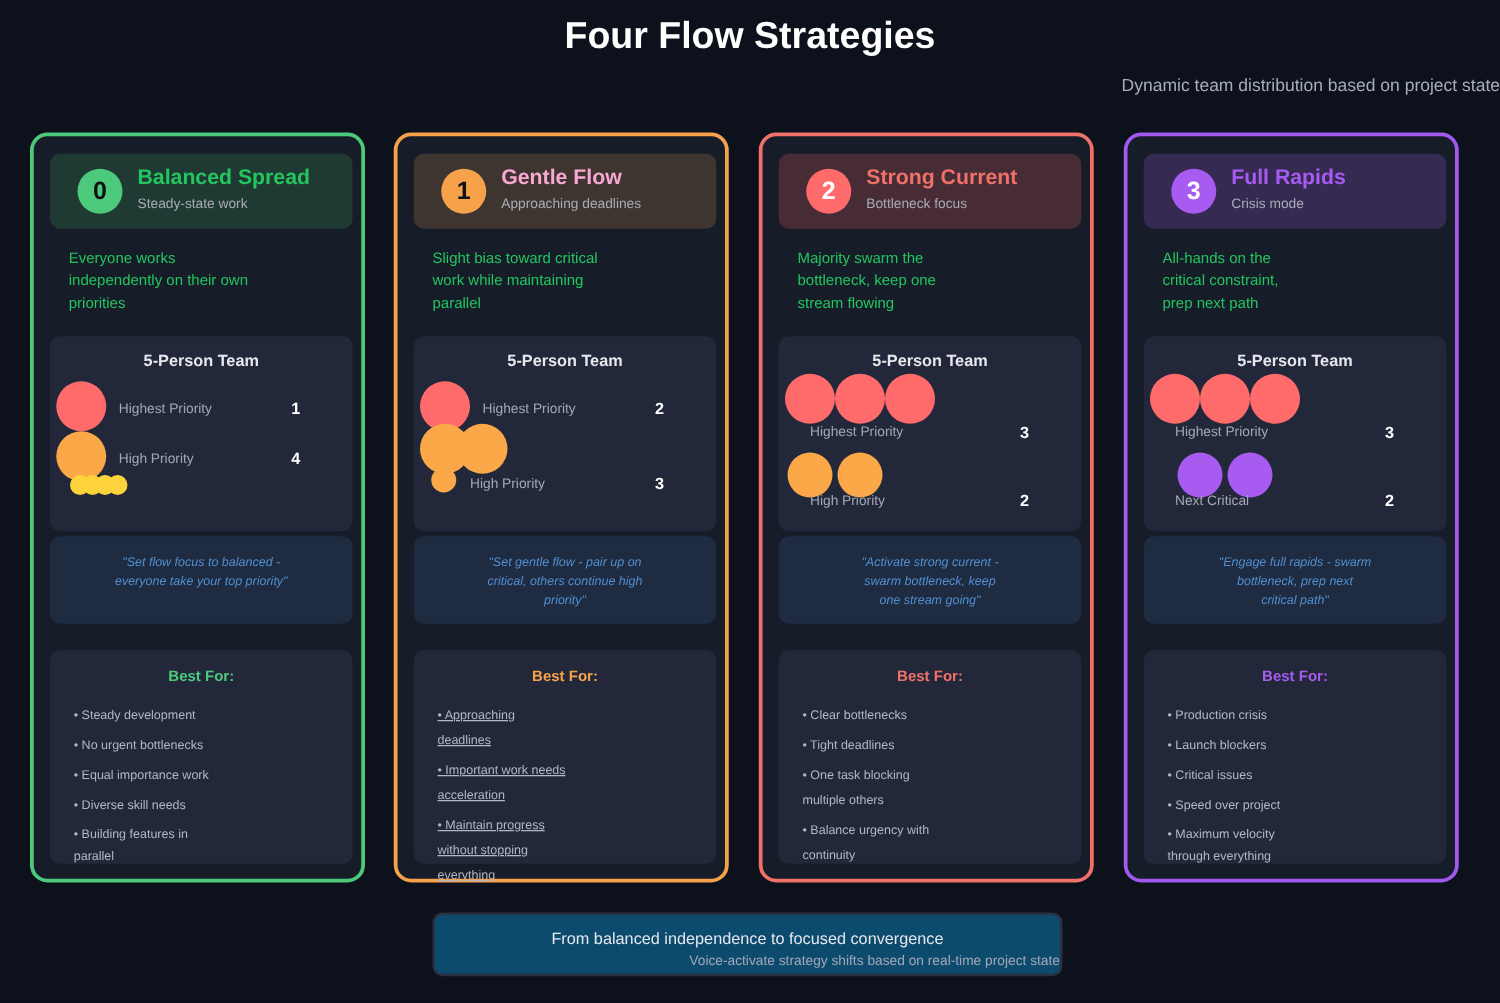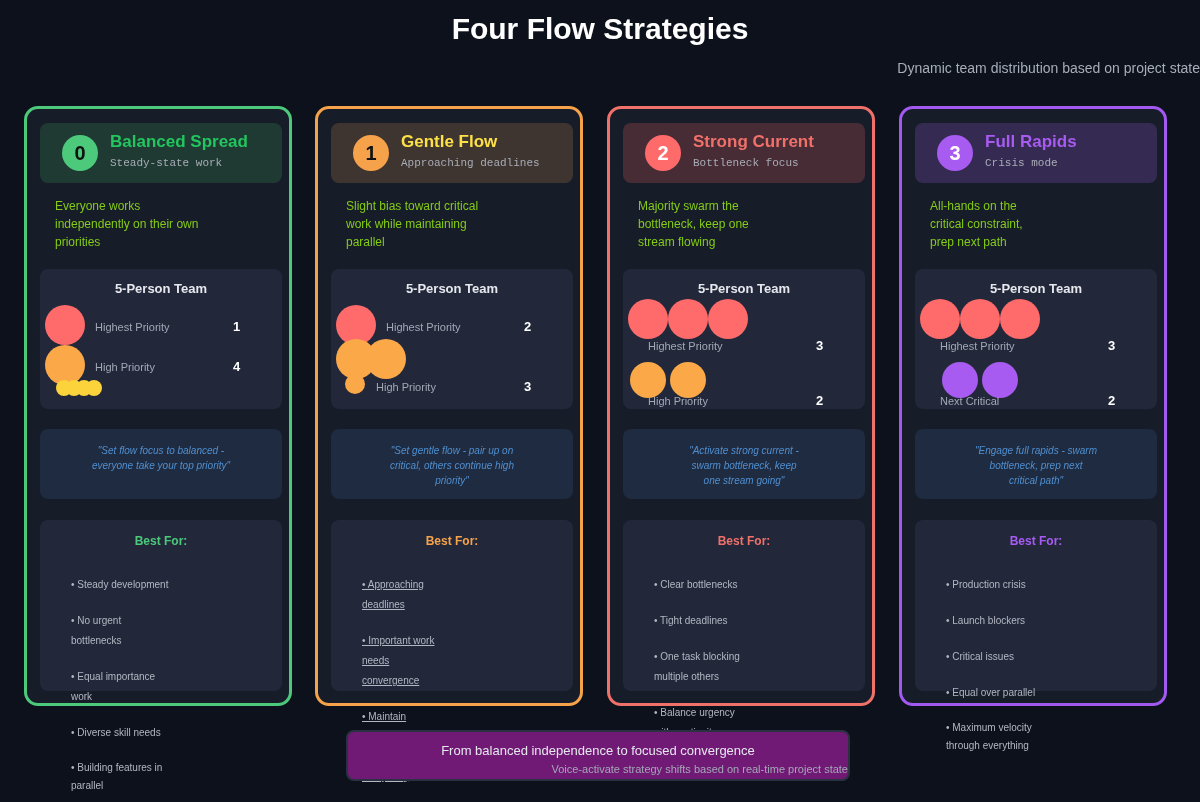--- a/index.html
+++ b/index.html
@@ -30,28 +30,28 @@
   }
   .badge {
     position: absolute; left: 22px; top: 12px; width: 36px; height: 36px;
     border-radius: 50%; text-align: center; line-height: 36px;
     font-size: 20px; font-weight: bold;
   }
   .card-name {
     position: absolute; left: 70px; top: 9px; font-size: 17px; font-weight: bold;
   }
   .card-tag {
-    position: absolute; left: 70px; top: 34px; font-size: 11px; color: #a8acb6; font-family: Liberation Mono, monospace;
+    position: absolute; left: 70px; top: 34px; font-size: 11px; color: #a8acb6;
   }
   .card-desc {
     position: absolute; left: 28px; top: 88px; width: 150px;
-    font-size: 12px; line-height: 18px; color: #84cc16;
+    font-size: 12px; line-height: 18px; color: #22c55e;
   }
   .team-panel {
-    position: absolute; left: 13px; top: 160px; width: 242px; height: 140px;
+    position: absolute; left: 13px; top: 160px; width: 242px; height: 156px;
     background: #22283a; border-radius: 8px;
   }
   .team-title {
     position: absolute; left: 0; right: 0; top: 12px; text-align: center;
     font-size: 13px; font-weight: bold; color: #e6e8ee;
   }
   .dot { position: absolute; border-radius: 50%; }
   .row-label { position: absolute; font-size: 11px; color: #a3a8b5; }
   .row-count { position: absolute; font-size: 13px; font-weight: bold; color: #ffffff; }
   .quote-panel {
@@ -68,24 +68,24 @@
     background: #22283a; border-radius: 8px;
   }
   .best-title {
     position: absolute; left: 0; right: 0; top: 14px; text-align: center;
     font-size: 12px; font-weight: bold;
   }
   .best-list {
     position: absolute; left: 15px; top: 39px; width: 130px;
     font-size: 10px; line-height: 20px; color: #b3b7c2;
   }
-  .best-list div { margin: 16px; }
+  .best-list div { margin: 4px; }
   .footer-box {
     position: absolute; left: 346px; top: 730px; width: 504px; height: 51px;
-    background: #701a75; border: 2px solid #2b3142; border-radius: 8px;
+    background: #0c4a6e; border: 2px solid #2b3142; border-radius: 8px;
     box-sizing: border-box; text-align: center;
   }
   .footer-main { position: absolute; left: 0; right: 0; top: 11px; font-size: 13px; color: #e6e8ee; }
   .footer-sub { position: absolute; left: 0; right: 0; top: 31px; font-size: 11px; color: #a3a8b5; text-align: right; }
 </style>
 </head>
 <body>
 
 <div class="page-title">Four Flow Strategies</div>
 <div class="page-subtitle">Dynamic team distribution based on project state</div>
@@ -121,21 +121,21 @@
       <div>• Equal importance work</div>
       <div>• Diverse skill needs</div>
       <div style="line-height:18px;">• Building features in parallel</div>
     </div>
   </div>
 </div>
 
 <div class="card" style="left:315px; border-color:#f5a24b;">
   <div class="card-header" style="background:#3e3530;">
     <div class="badge" style="background:#f5a24b; color:#111;">1</div>
-    <div class="card-name" style="color:#fde047;">Gentle Flow</div>
+    <div class="card-name" style="color:#f9a8d4;">Gentle Flow</div>
     <div class="card-tag">Approaching deadlines</div>
   </div>
   <div class="card-desc">Slight bias toward critical work while maintaining parallel</div>
   <div class="team-panel">
     <div class="team-title">5-Person Team</div>
     <div class="dot" style="left:5px; top:36px; width:40px; height:40px; background:#ff6b6b;"></div>
     <div class="dot" style="left:5px; top:70px; width:40px; height:40px; background:#fba849;"></div>
     <div class="dot" style="left:35px; top:70px; width:40px; height:40px; background:#fba849;"></div>
     <div class="dot" style="left:14px; top:105px; width:20px; height:20px; background:#fba849;"></div>
     <div class="row-label" style="left:55px; top:52px;">Highest Priority</div>
@@ -143,21 +143,21 @@
     <div class="row-label" style="left:45px; top:112px;">High Priority</div>
     <div class="row-count" style="left:193px; top:110px;">3</div>
   </div>
   <div class="quote-panel">
     <div class="quote-text">"Set gentle flow - pair up on critical, others continue high priority"</div>
   </div>
   <div class="best-panel">
     <div class="best-title" style="color:#f5a24b;">Best For:</div>
     <div class="best-list" style="width:115px;text-decoration:underline;">
       <div>• Approaching deadlines</div>
-      <div>• Important work needs convergence</div>
+      <div>• Important work needs acceleration</div>
       <div>• Maintain progress without stopping everything</div>
     </div>
   </div>
 </div>
 
 <div class="card" style="left:607px; border-color:#f0706a;">
   <div class="card-header" style="background:#472c35;">
     <div class="badge" style="background:#ff6b6b; color:#fff;">2</div>
     <div class="card-name" style="color:#f0706a;">Strong Current</div>
     <div class="card-tag">Bottleneck focus</div>
@@ -210,21 +210,21 @@
   </div>
   <div class="quote-panel">
     <div class="quote-text" style="padding:0 60px;">"Engage full rapids - swarm bottleneck, prep next critical path"</div>
   </div>
   <div class="best-panel">
     <div class="best-title" style="color:#a75bf1;">Best For:</div>
     <div class="best-list">
       <div>• Production crisis</div>
       <div>• Launch blockers</div>
       <div>• Critical issues</div>
-      <div>• Equal over parallel</div>
+      <div>• Speed over project</div>
       <div style="line-height:18px;">• Maximum velocity through everything</div>
     </div>
   </div>
 </div>
 
 <div class="footer-box">
   <div class="footer-main">From balanced independence to focused convergence</div>
   <div class="footer-sub">Voice-activate strategy shifts based on real-time project state</div>
 </div>
 

